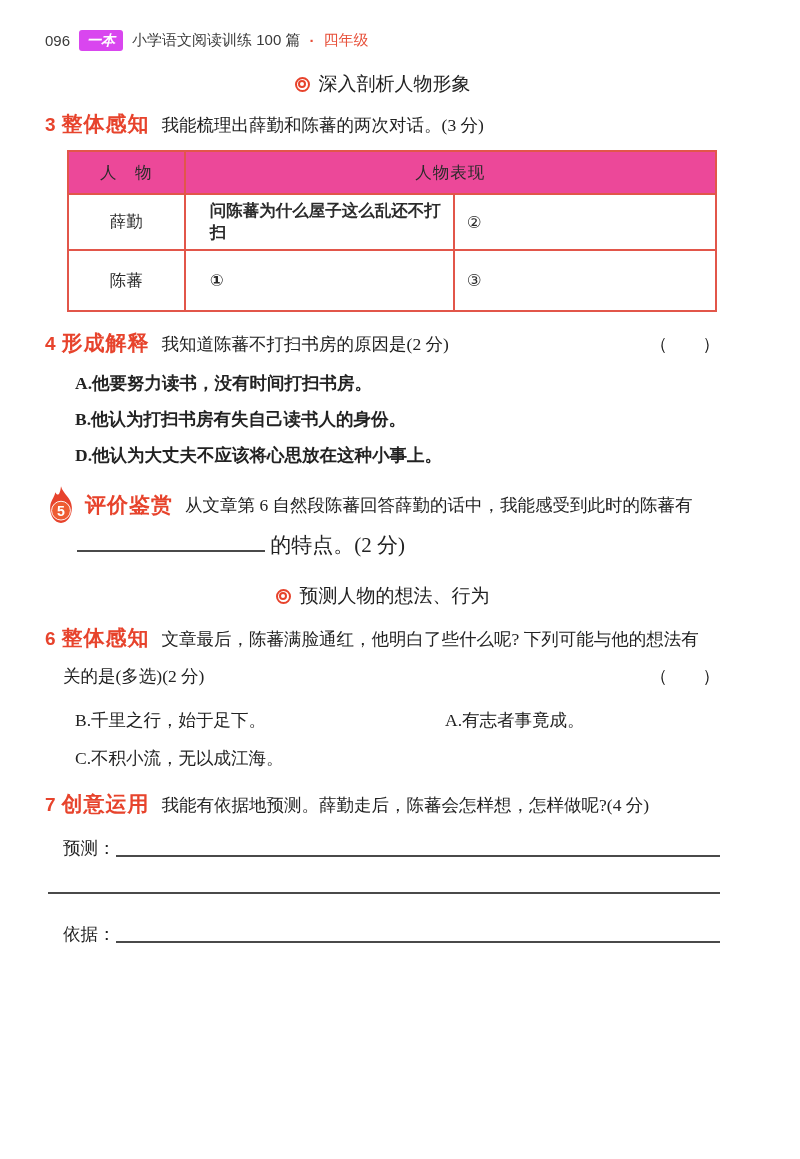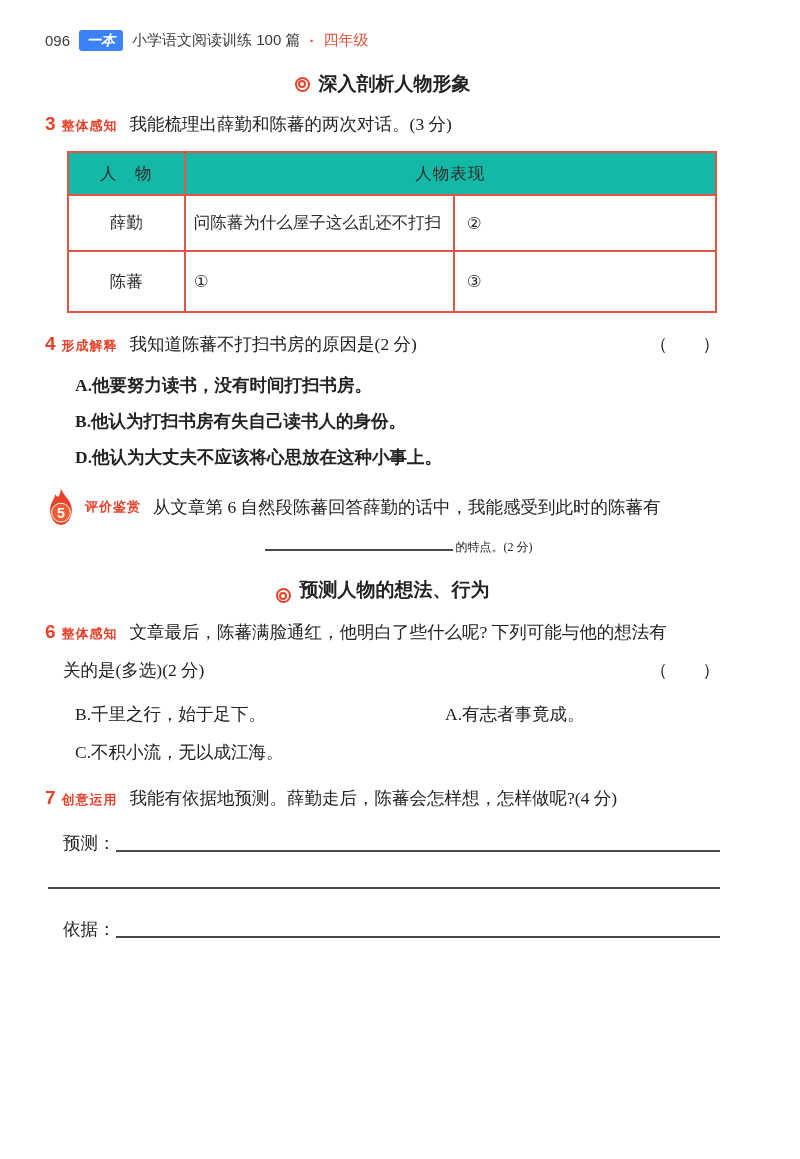--- a/index.html
+++ b/index.html
@@ -14,88 +14,88 @@
   }
   .content { padding:30px 80px 0 45px; }
 
   
   .pg-header {
     display:flex; align-items:center; gap:9px;
     font-family:"Liberation Sans","DejaVu Sans",sans-serif;
     font-size:15px; color:#3a3a3a;
   }
   .brand-badge {
-    background:#3b82f6; color:#ffffff;
+    background:#d946ef; color:#ffffff;
     font-weight:bold; font-style:italic;
     font-size:14px; line-height:1;
     padding:3px 8px 4px; border-radius:3px;
   }
   .grade-red { color:#e7503a; }
   .sep-dot { color:#e7503a; font-weight:bold; }
 
   
   .section-title {
     display:flex; align-items:center; justify-content:center; gap:9px;
     font-family:"Liberation Sans","DejaVu Sans",sans-serif;
-    font-size:19px; font-weight:bold; color:#222;
+    font-size:19px; font-weight:normal; color:#222;
   }
   .ring-icon {
     width:15px; height:15px; flex:0 0 auto;
     border:2.5px solid #e7432c; border-radius:50%;
     position:relative; display:inline-block;
   }
   .ring-icon::after {
     content:""; position:absolute; inset:1.5px;
     border:2px solid #e7432c; border-radius:50%;
   }
   .st1 { margin-top:20px; }
-  .st2 { margin-top:10px;align-items:flex-end; }
+  .st2 { margin-top:18px; }
 
   
   .q-line {
     display:flex; align-items:baseline;
     margin-top:12px; font-size:17.5px; line-height:30px;
   }
   .q-num {
     font-family:"Liberation Sans","DejaVu Sans",sans-serif;
     color:#e7432c; font-weight:bold; font-size:19px; margin-right:6px;
   }
   .q-tag {
     font-family:"Liberation Sans","DejaVu Sans",sans-serif;
-    color:#e7432c; font-weight:bold; font-size:13px;
+    color:#e7432c; font-weight:bold; font-size:21px;
     margin-right:12px; white-space:nowrap; letter-spacing:1px;
   }
   .q-text { flex:1; }
   .bracket { white-space:nowrap; margin-left:8px; }
   .opt { margin-left:30px; font-size:17.5px; line-height:36px; }
   .opts-block { margin-top:6px;font-weight:bold; }
 
   
   table.dlg-table {
     margin:10px 0 0 22px;
     width:650px; border-collapse:collapse;
     font-family:"Liberation Sans","DejaVu Sans",sans-serif;
     font-size:16.5px; color:#2b2b2b;
   }
   .dlg-table th, .dlg-table td { border:2px solid #e2564a; }
   .dlg-table thead th {
-    background:#14b8a6; height:43px;
+    background:#ec4899; height:43px;
     font-weight:normal; text-align:center; letter-spacing:1px;
   }
   .dlg-table td { background:#ffffff; }
   .col-person { width:117px; text-align:center; }
-  .col-dlg { width:270px; padding-left:8px; }
+  .col-dlg { width:270px; padding-left:24px;font-weight:bold; }
   .col-resp { width:263px; padding-left:12px; }
   .row1 td { height:56px;border-radius:22px; }
   .row2 td { height:61px; }
 
   
   .q5-line1 { display:flex; align-items:center; margin-top:12px; font-size:17.5px; }
   .flame-wrap { width:32px; height:40px; margin-right:8px; flex:0 0 auto; }
-  .q5-line2 { margin-left:32px; font-size:12px; line-height:40px;text-align:center; }
+  .q5-line2 { margin-left:32px; font-size:21px; line-height:40px; }
   .blank-inline {
     display:inline-block; width:188px; height:1em;
     border-bottom:2px solid #4a4a4a; vertical-align:baseline;
   }
 
   
   .opts-grid {
     margin-left:30px; margin-top:6px;
     display:grid; grid-template-columns:370px 1fr;
     font-size:17.5px; line-height:38px;

